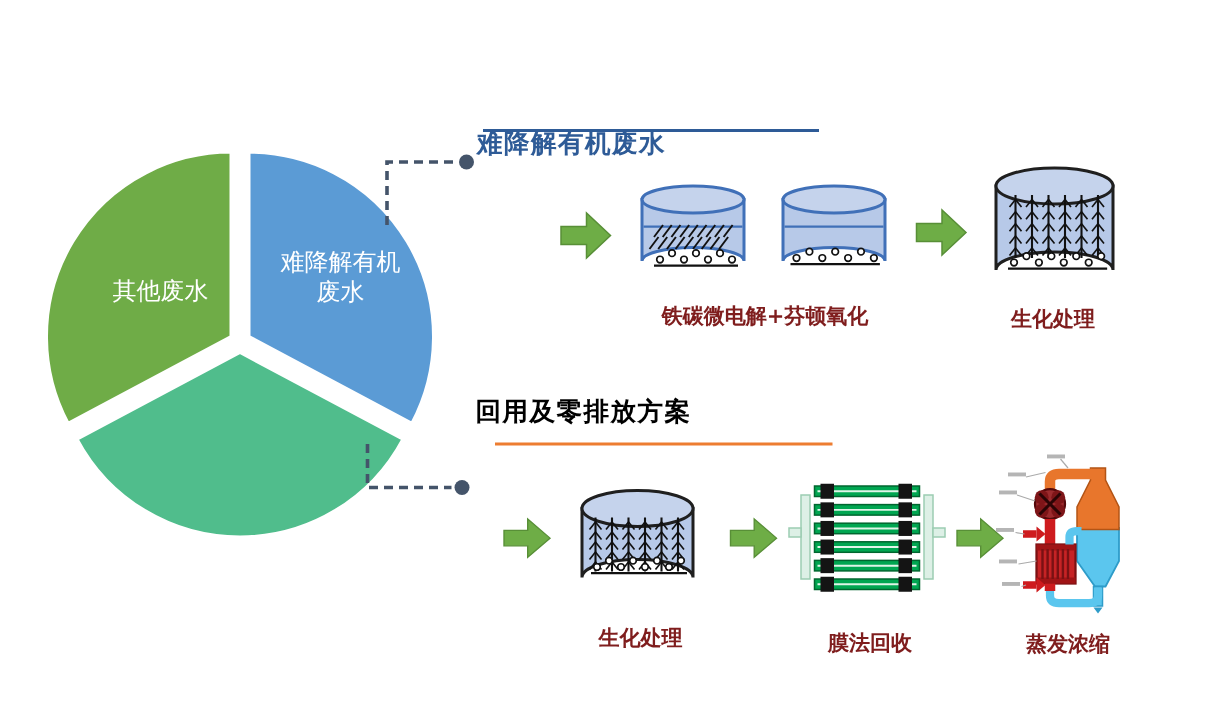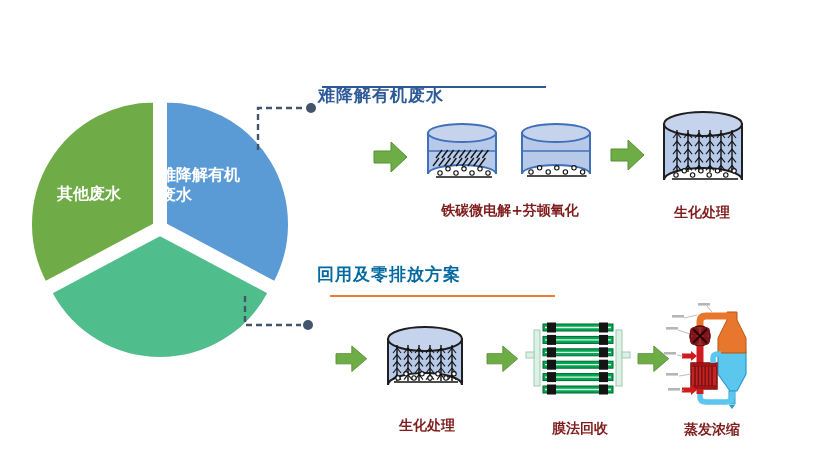--- a/index.html
+++ b/index.html
@@ -1,20 +1,20 @@
 <!DOCTYPE html>
 <html><head>
 <meta charset="utf-8">
 <style>
   html,body{margin:0;padding:0;background:#fff;}
   .stage{position:relative;width:816px;height:469px;background:#ffffff;overflow:hidden;
          font-family:"DejaVu Sans","Liberation Sans",sans-serif;}
   .stage svg{position:absolute;left:0;top:0;}
   .lbl{position:absolute;text-align:center;font-weight:bold;color:#7f1d1d;}
-  .pie-lbl{position:absolute;text-align:left;font-weight:bold;color:#fff;font-size:16px;line-height:20px;}
+  .pie-lbl{position:absolute;text-align:center;font-weight:normal;color:#fff;font-size:16px;line-height:20px;}
   .flow-title{position:absolute;font-weight:bold;font-size:17px;letter-spacing:1px;white-space:nowrap;}
   .flow-underline{position:absolute;height:2px;}
   .equip-lbl{font-size:14px;white-space:nowrap;}
 </style>
 </head>
 <body>
 
 <div class="stage">
 
   <svg width="816" height="469" viewBox="0 0 816 469">
@@ -361,21 +361,21 @@
 
   <div class="pie-lbl" style="left:160px;top:165px;width:134px;">
     <div>难降解有机</div>
     <div>废水</div>
   </div>
   <div class="pie-lbl" style="left:57px;top:184px;width:100px;">其他废水</div>
 
   <div class="flow-title" style="left: 318px; top: 59px; color: rgb(46, 91, 151); margin-top: 25px;">难降解有机废水</div>
   <div class="flow-underline" style="left: 322px; top: 86px; width: 224px; background: rgb(46, 91, 151);"></div>
 
-  <div class="flow-title" style="left: 317px; top: 263px; color: #0369a1;">回用及零排放方案</div>
+  <div class="flow-title" style="left: 317px; top: 263px; color: #000000;">回用及零排放方案</div>
   <div class="flow-underline" style="left: 330px; top: 295px; width: 225px; background: rgb(237, 125, 49);"></div>
 
   <div class="lbl equip-lbl" style="left:430px;top:202px;width:160px;">铁碳微电解+芬顿氧化</div>
   <div class="lbl equip-lbl" style="left:662px;top:204px;width:80px;">生化处理</div>
   <div class="lbl equip-lbl" style="left:387px;top:417px;width:80px;">生化处理</div>
   <div class="lbl equip-lbl" style="left:540px;top:420px;width:80px;">膜法回收</div>
   <div class="lbl equip-lbl" style="left:672px;top:421px;width:80px;">蒸发浓缩</div>
 </div>
 
 </body></html>

